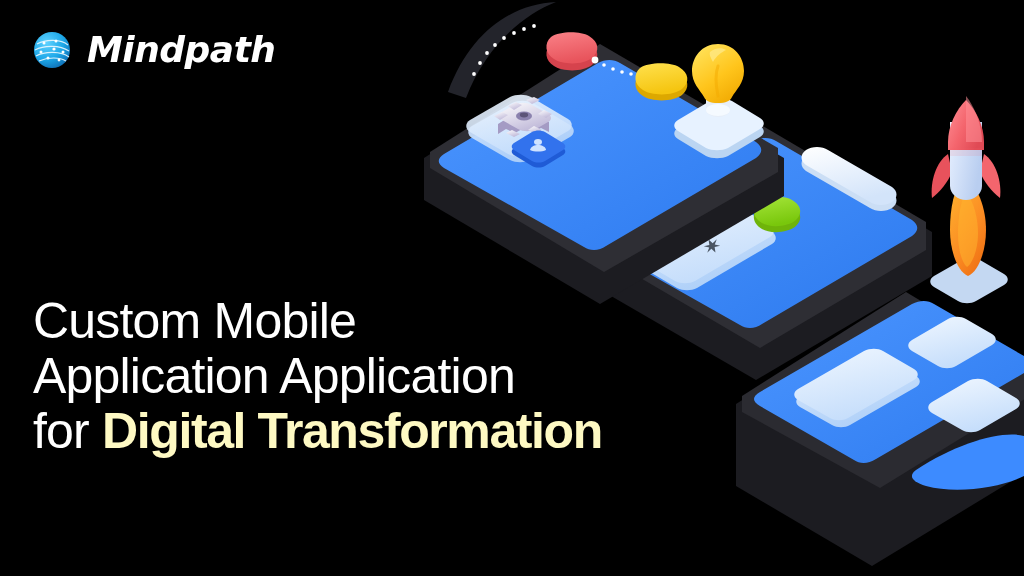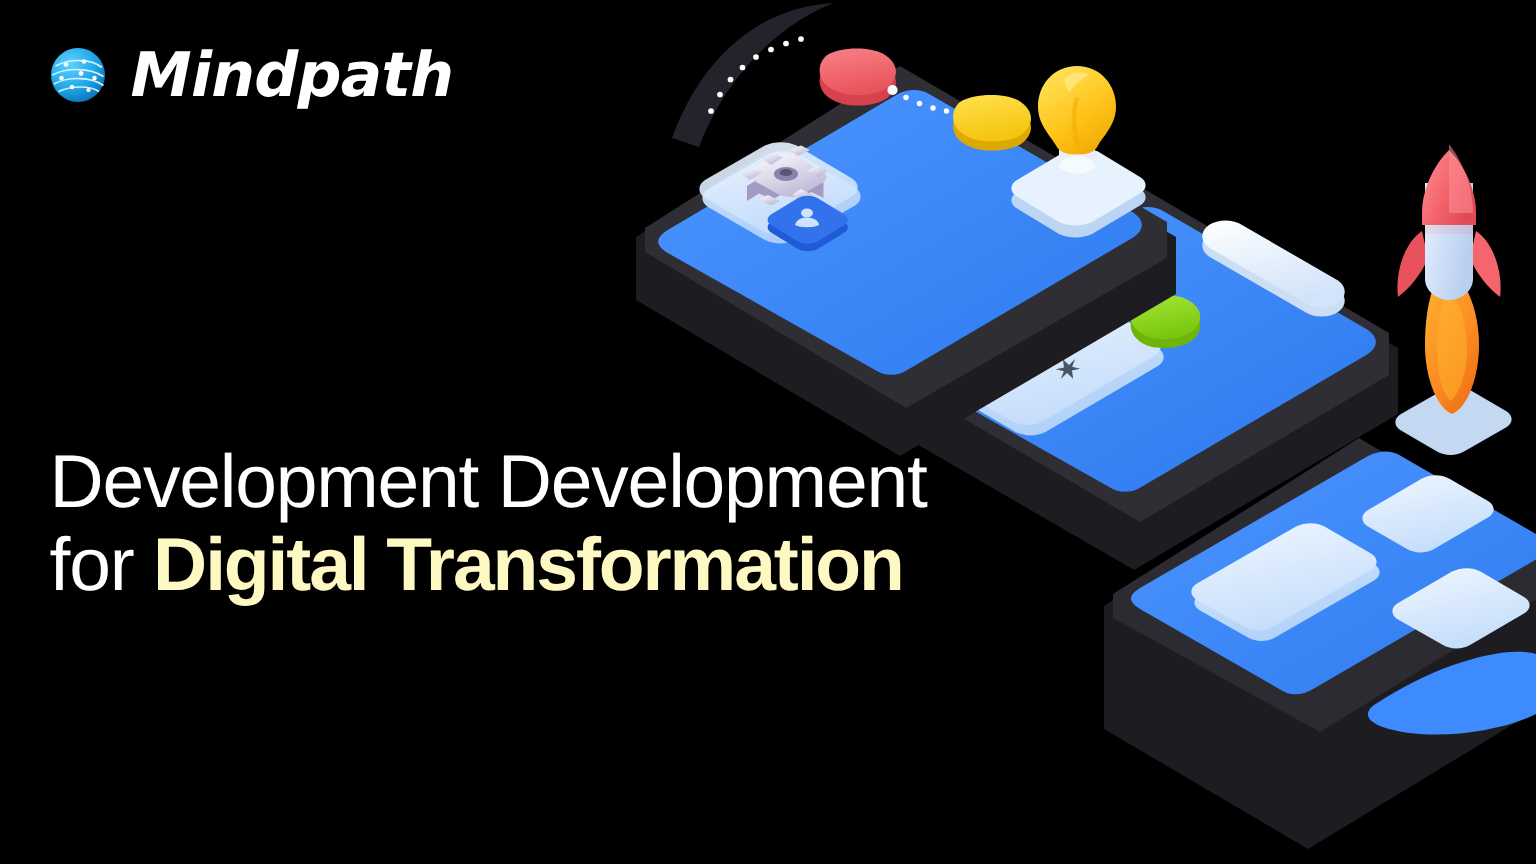--- a/index.html
+++ b/index.html
@@ -21,21 +21,21 @@
   
   .brand {
     position:absolute;
     left:30px; top:28px;
     display:flex; align-items:center; gap:13px;
     z-index:40;
   }
   .brand-mark { width:44px; height:44px; position:relative; }
   .brand-name {
     color:#ffffff;
-    font-size:41px;
+    font-size:36px;
     font-weight:700;
     font-style:italic;
     letter-spacing:-0.5px;
     line-height:1;
     font-family:"DejaVu Sans", sans-serif;
     text-align:right;
   }
 
   
   .headline {
@@ -326,17 +326,18 @@
           <circle cx="33" cy="24" r="1.5"></circle>
             <circle cx="18" cy="30" r="1.5"></circle>
           <circle cx="29" cy="32" r="1.4"></circle>
         </g>
       </svg>
     </span>
     <span class="brand-name" style="color: rgb(255, 255, 255);">Mindpath</span>
   </div>
 
   <div class="headline">
-    <div class="hl-line" style="color: rgb(255, 255, 255);">Development Development</div>
+    <div class="hl-line" style="color: rgb(255, 255, 255);">Custom Mobile</div>
+    <div class="hl-line" style="color: rgb(255, 255, 255);">Application Application</div>
     <div class="hl-line" style="color: rgb(255, 255, 255);"><span>for </span><span class="hl-accent" style="color: #fef9c3;">Digital Transformation</span></div>
   </div>
 
 </div>
 
 </body></html>

